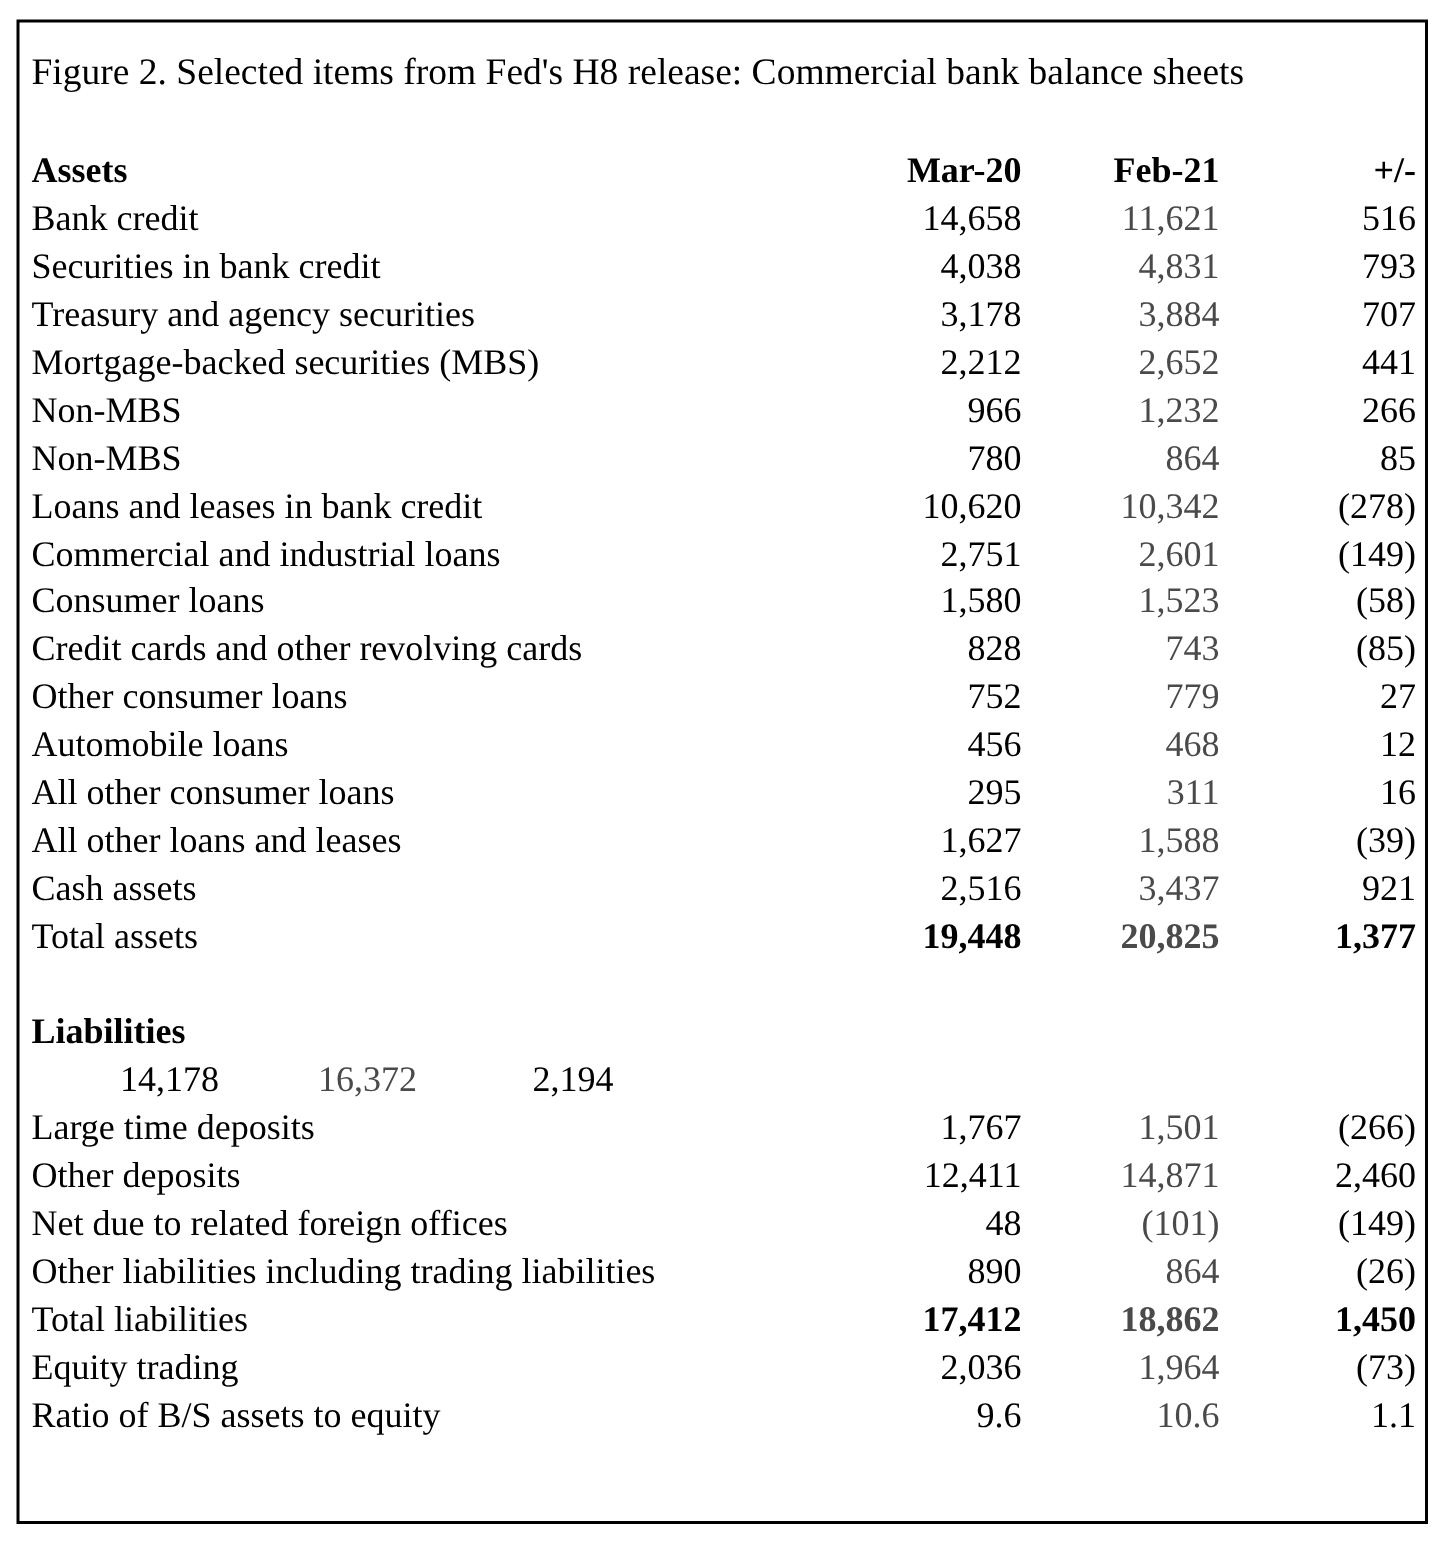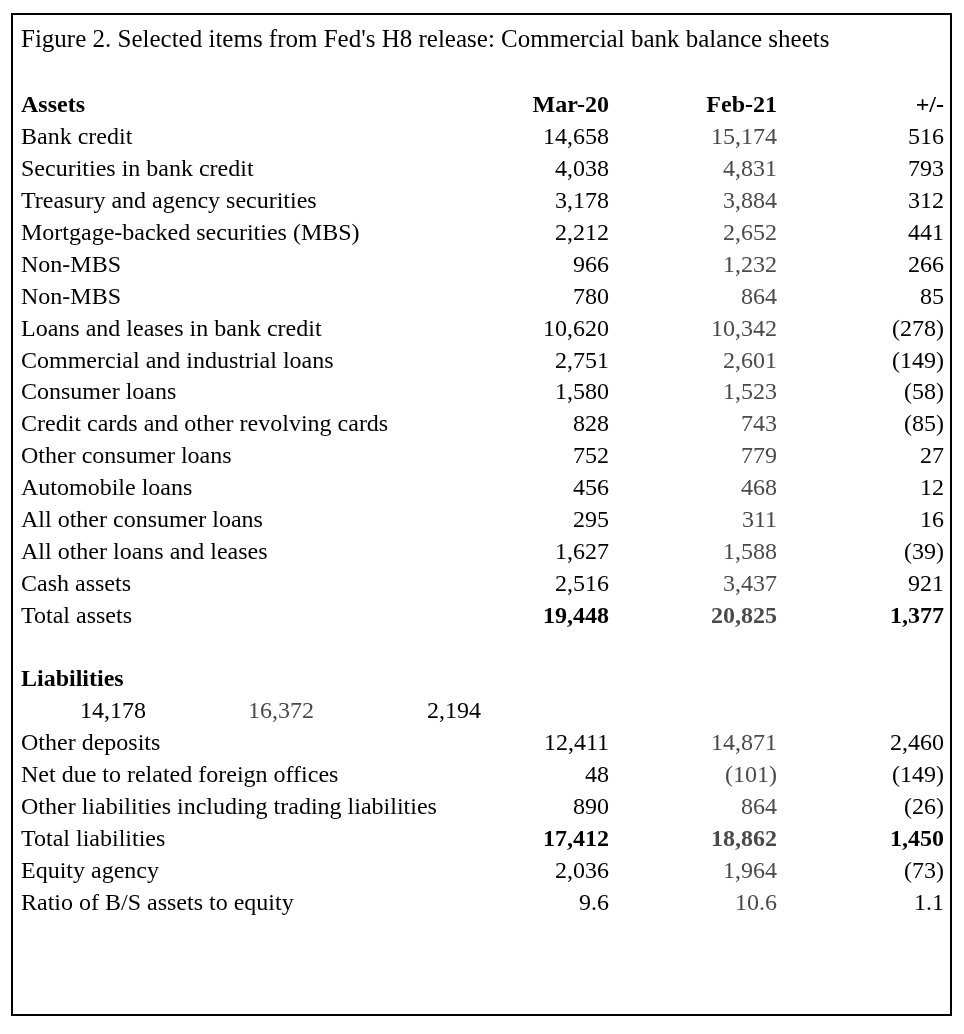--- a/index.html
+++ b/index.html
@@ -11,36 +11,35 @@
     position: absolute;
     left: 11px; top: 13px;
     width: 941px; height: 1003px;
     box-sizing: border-box;
     border: 2px solid #000000;
     background: #ffffff;
     overflow: hidden;
     font-family: "Liberation Serif", serif;
     color: #000000;
   }
-  .inner { padding-top: 6px; }
+  .inner { padding-top: 16px; }
   .title {
     font-size: 25px;
     height: 36px; line-height: 36px;
     padding-left: 8px;
     white-space: nowrap;
   }
   .title-spacer { height: 32px; }
   .trow {
     display: flex;
     align-items: center;
     height: 31.9px;
     padding-left: 8px;
     padding-right: 6px;
     font-size: 24px;
-    gap: 36px;
   }
   .lbl { flex: 1; white-space: nowrap; overflow: hidden; }
   .c  { text-align: right; white-space: nowrap; }
   .c1 { width: 125px; }
   .c2 { width: 132px; }
   .c3 { width: 131px; }
   .bold { font-weight: bold; }
   .gray { color: #4a4a4a; }
   .gap { height: 31.9px; }
 </style>
@@ -54,34 +53,34 @@
     <div id="table-body">
         <div class="trow">
           <span class="lbl bold">Assets</span>
           <span class="c c1 bold">Mar-20</span>
           <span class="c c2 bold">Feb-21</span>
           <span class="c c3 bold">+/-</span>
         </div>
         <div class="trow">
           <span class="lbl">Bank credit</span>
           <span class="c c1">14,658</span>
-          <span class="c c2 gray">15,174</span>
+          <span class="c c2 gray">11,621</span>
           <span class="c c3">516</span>
         </div>
         <div class="trow">
           <span class="lbl">Securities in bank credit</span>
           <span class="c c1">4,038</span>
           <span class="c c2 gray">4,831</span>
           <span class="c c3">793</span>
         </div>
         <div class="trow">
           <span class="lbl">Treasury and agency securities</span>
           <span class="c c1">3,178</span>
           <span class="c c2 gray">3,884</span>
-          <span class="c c3">312</span>
+          <span class="c c3">707</span>
         </div>
         <div class="trow">
           <span class="lbl">Mortgage-backed securities (MBS)</span>
           <span class="c c1">2,212</span>
           <span class="c c2 gray">2,652</span>
           <span class="c c3">441</span>
         </div>
         <div class="trow">
           <span class="lbl">Non-MBS</span>
           <span class="c c1">966</span>
@@ -160,20 +159,26 @@
           <span class="c c1"></span>
           <span class="c c2"></span>
           <span class="c c3"></span>
         </div>
         <div class="trow">
           <span class="c c1">14,178</span>
           <span class="c c2 gray">16,372</span>
           <span class="c c3">2,194</span>
         </div>
         <div class="trow">
+          <span class="lbl">Large time deposits</span>
+          <span class="c c1">1,767</span>
+          <span class="c c2 gray">1,501</span>
+          <span class="c c3">(266)</span>
+        </div>
+        <div class="trow">
           <span class="lbl">Other deposits</span>
           <span class="c c1">12,411</span>
           <span class="c c2 gray">14,871</span>
           <span class="c c3">2,460</span>
         </div>
         <div class="trow">
           <span class="lbl">Net due to related foreign offices</span>
           <span class="c c1">48</span>
           <span class="c c2 gray">(101)</span>
           <span class="c c3">(149)</span>
@@ -184,21 +189,21 @@
           <span class="c c2 gray">864</span>
           <span class="c c3">(26)</span>
         </div>
         <div class="trow">
           <span class="lbl">Total liabilities</span>
           <span class="c c1 bold">17,412</span>
           <span class="c c2 gray bold">18,862</span>
           <span class="c c3 bold">1,450</span>
         </div>
         <div class="trow">
-          <span class="lbl">Equity agency</span>
+          <span class="lbl">Equity trading</span>
           <span class="c c1">2,036</span>
           <span class="c c2 gray">1,964</span>
           <span class="c c3">(73)</span>
         </div>
         <div class="trow">
           <span class="lbl">Ratio of B/S assets to equity</span>
           <span class="c c1">9.6</span>
           <span class="c c2 gray">10.6</span>
           <span class="c c3">1.1</span>
         </div>

